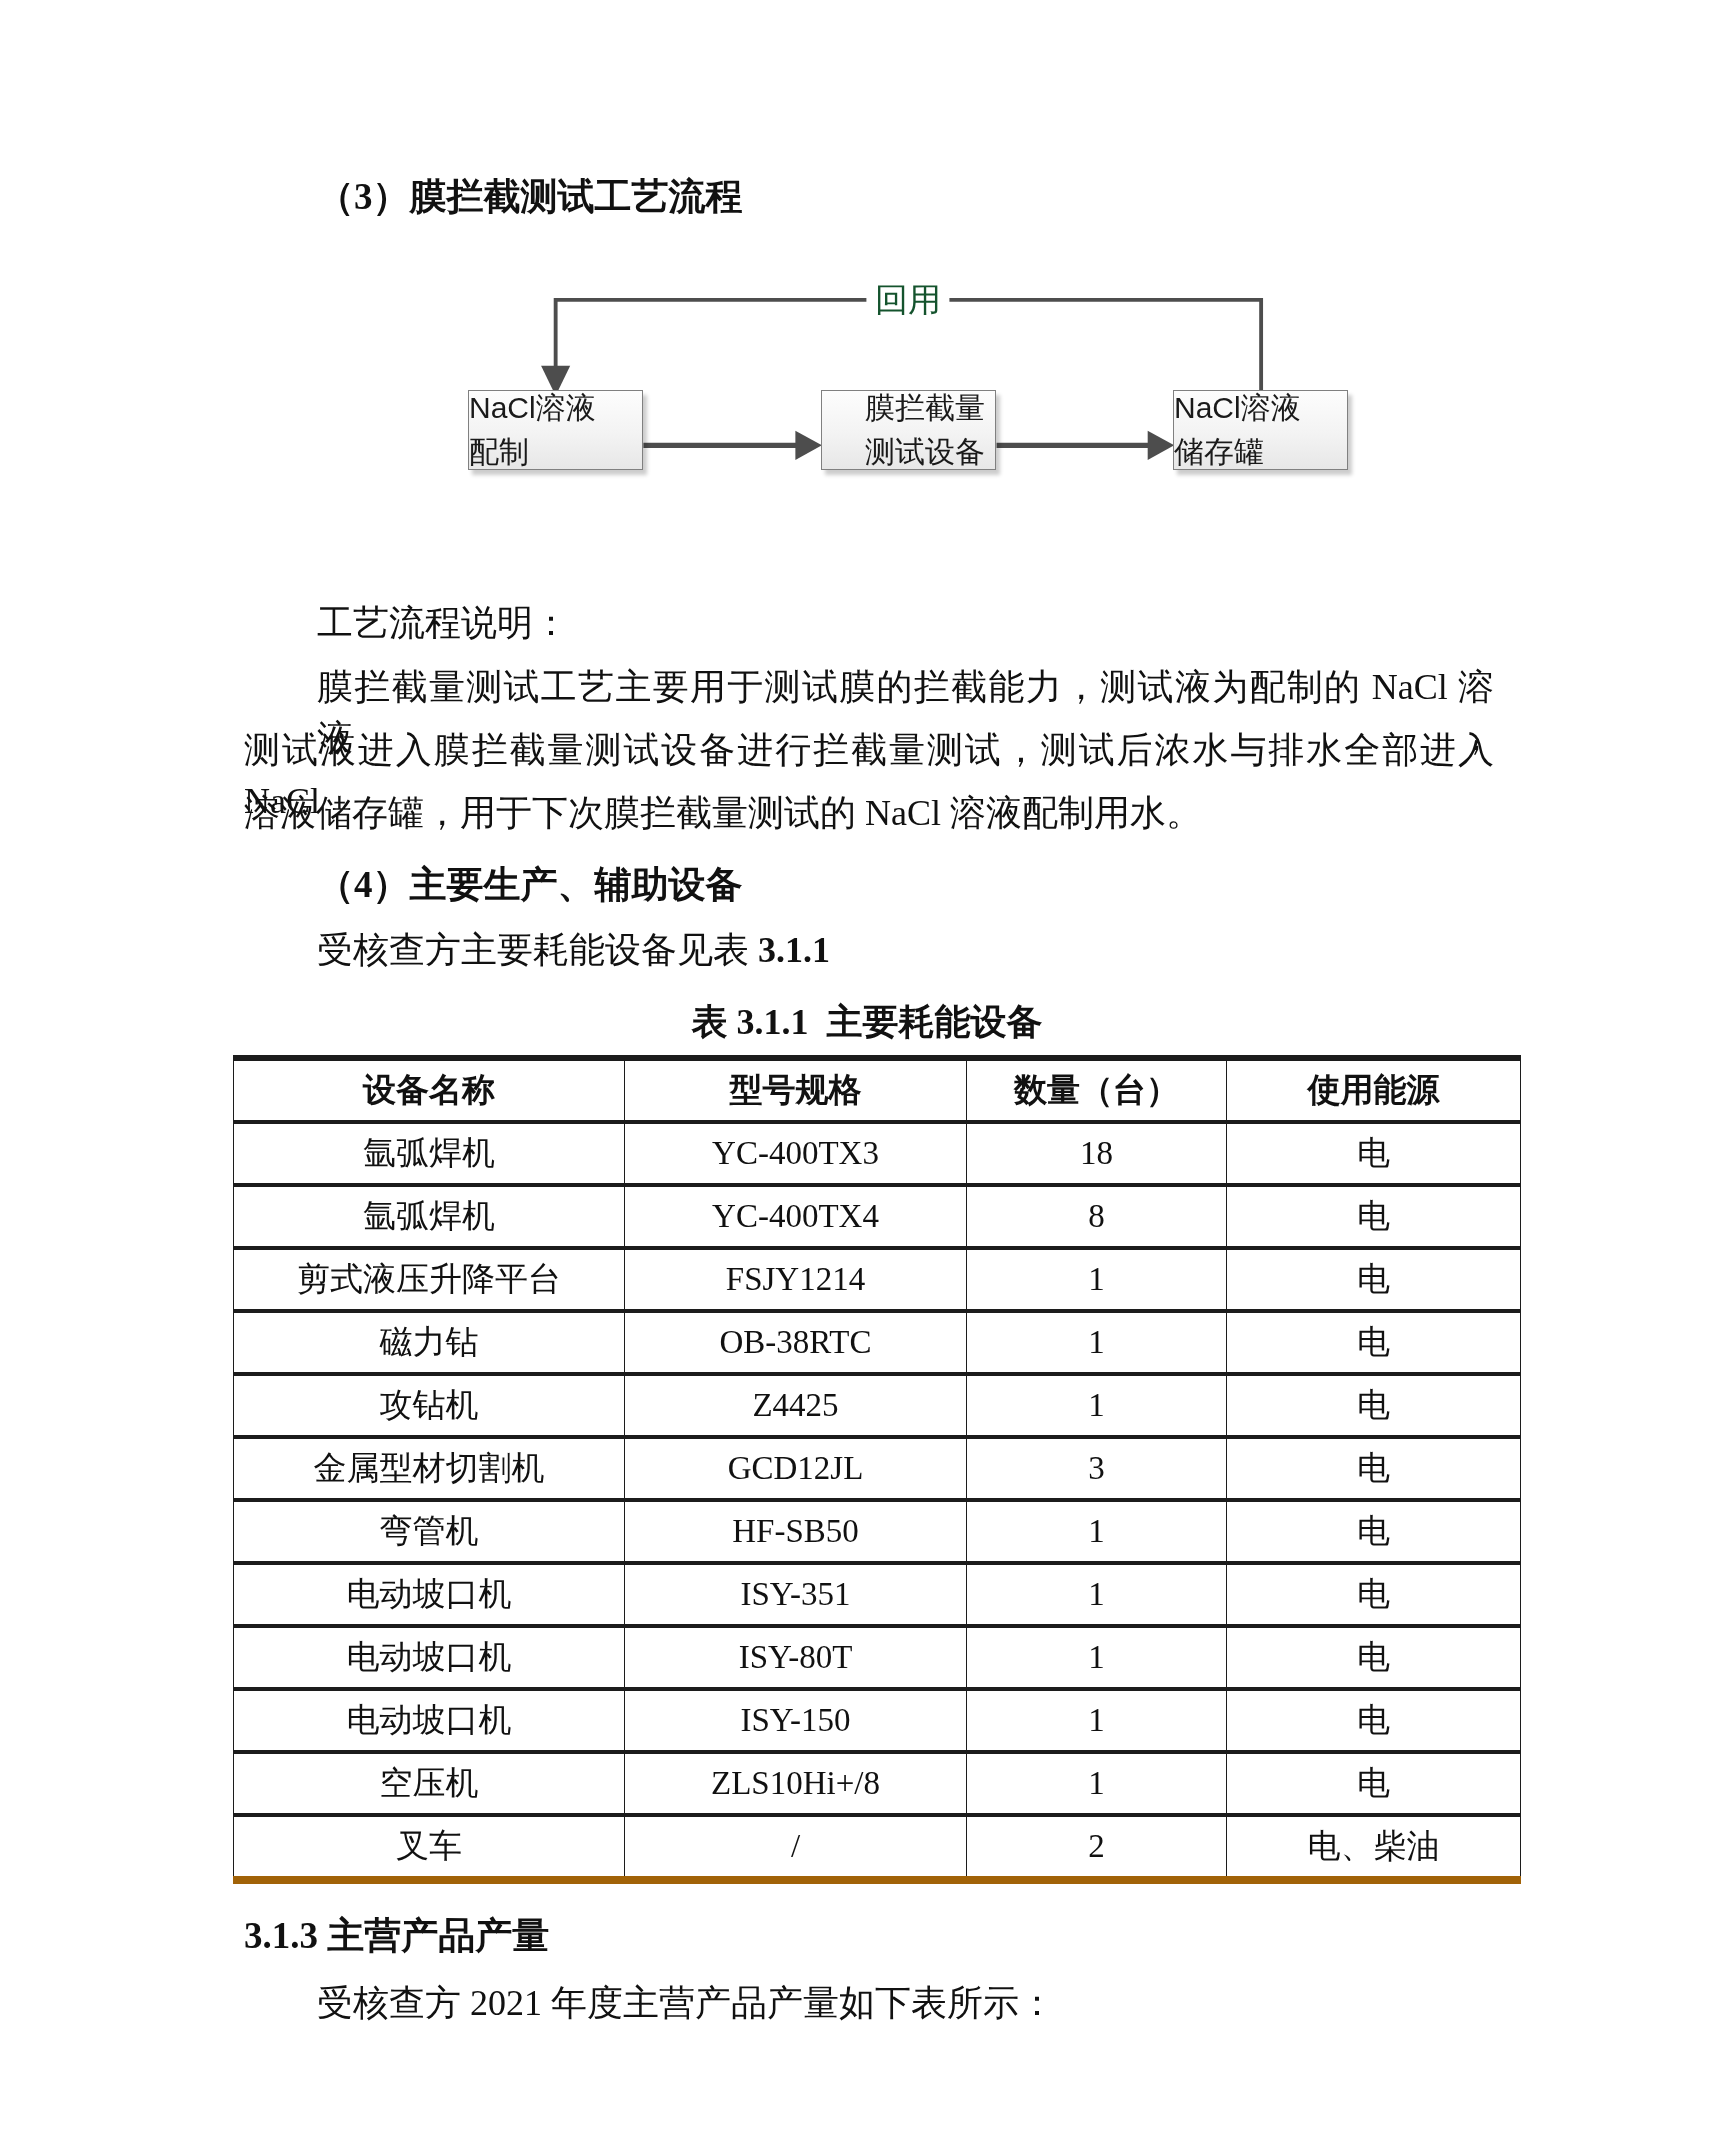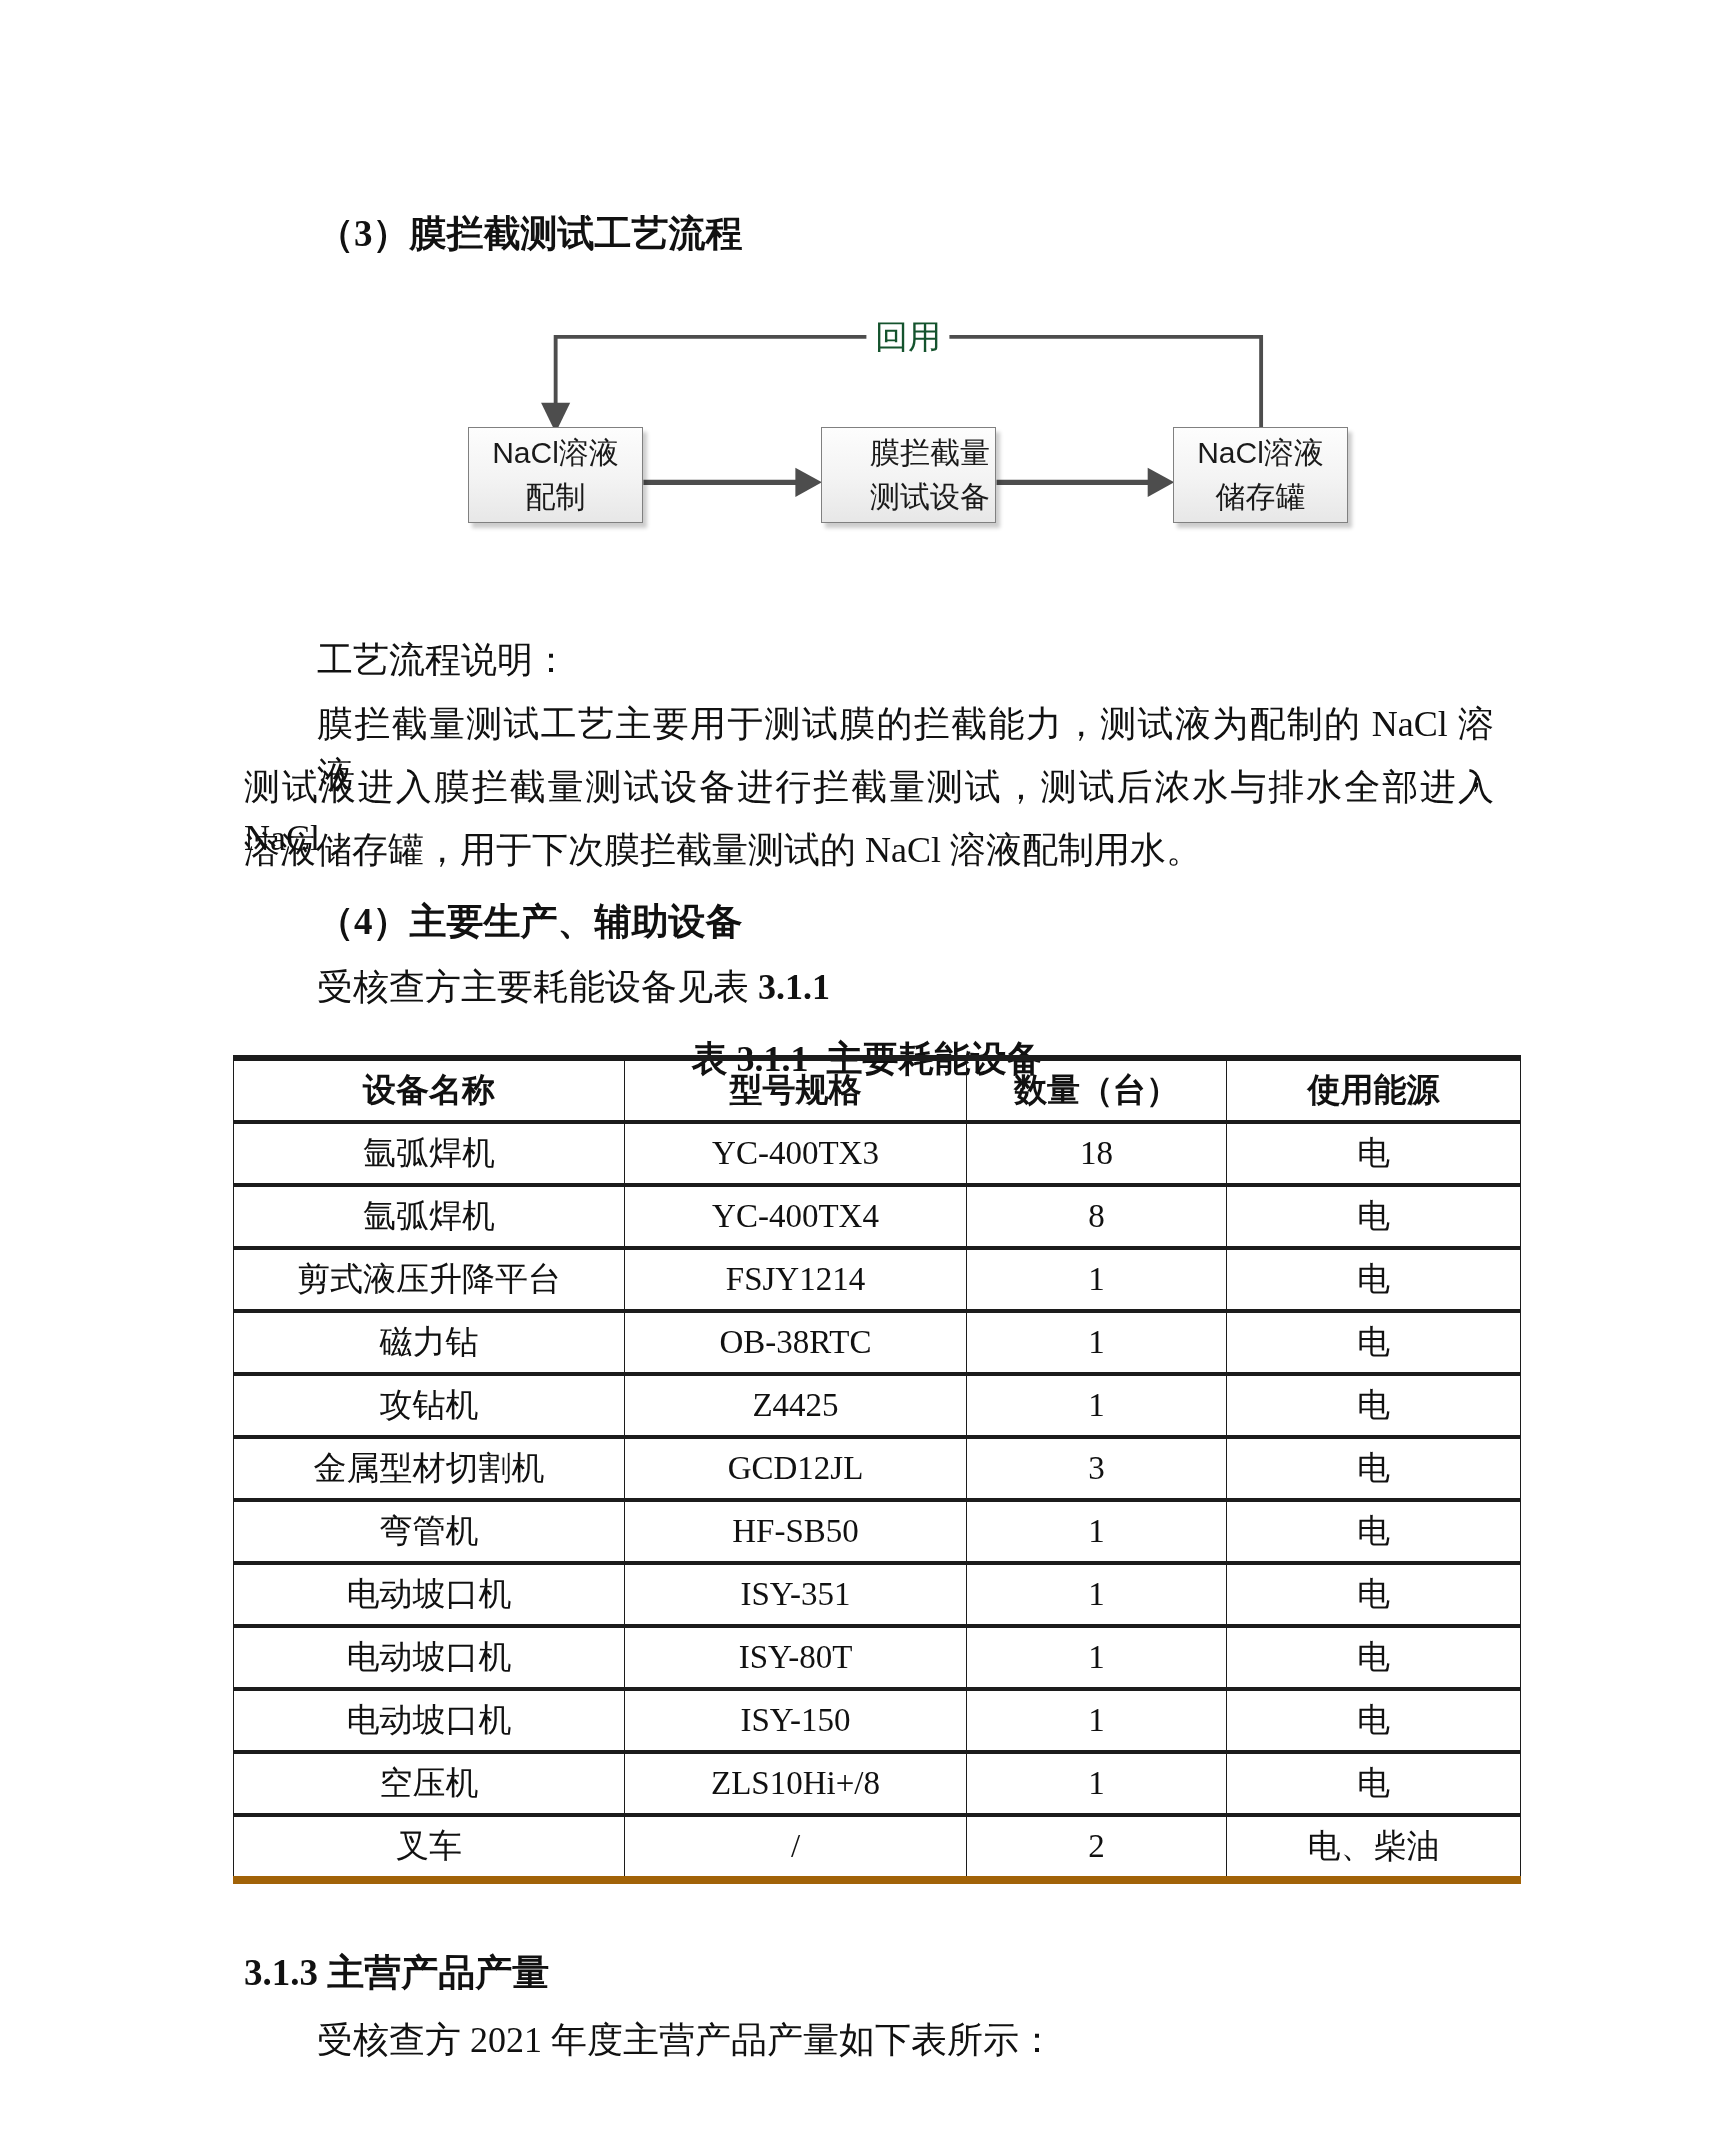--- a/index.html
+++ b/index.html
@@ -1,40 +1,40 @@
 <!DOCTYPE html>
 <html style="font-size:6.8px"><head>
 <meta charset="utf-8">
 <style>
   html,body { margin:0; padding:0; background:#9a9a9a; }
   .page {
     position:relative; width:1734px; height:2452px; background:#ffffff;
     font-family:"Liberation Serif","DejaVu Serif",serif; color:#111111;
     overflow:hidden; margin:0 auto;
   }
-  .abs { position:absolute;margin-top:37px; }
+  .abs { position:absolute; }
   .bold { font-weight:bold; }
   .pre { white-space:pre-wrap; }
 
   
   .h-sub { left:317px; font-size:37px; font-weight:bold; line-height:47px; }
   .para-line { left:244px; width:1250px; font-size:36px; line-height:51px; }
   .just { text-align:justify; text-align-last:justify; }
   .indent2 { padding-left:73px; width:1177px; }
   .center-line { left:0; width:100%; text-align:center; }
 
   
   .flowchart { left:244px; top:274px; width:1250px; height:240px; }
   .fc-svg { position:absolute; left:0; top:0; width:100%; height:100%; }
   .fc-box {
-    position:absolute; top:116px; width:175px; height:96px;
+    position:absolute; top:116px; width:175px; height:80px;
     border:1.3px solid #808080;
     background:linear-gradient(180deg,#fdfdfd 0%,#f3f3f3 55%,#e7e7e7 100%);
     box-shadow:3.9px 4.7px 3.9px rgba(0,0,0,0.20);
-    display:flex; flex-direction:column; align-items:center; justify-content:center;
+    display:flex; flex-direction:column; align-items:flex-start; justify-content:center;
     font-family:"Liberation Sans","DejaVu Sans",sans-serif;
     font-size:30px; line-height:44px; text-align:center; color:#1a1a1a;
     box-sizing:border-box;
   }
   .fc-box-1 { left:224px; } .fc-box-2 { left:577px;padding-left:43px; } .fc-box-3 { left:929px; }
   .fc-label {
     position:absolute; left:664px; top:26px; transform:translate(-50%,-50%);
     background:#ffffff; padding:0.9px 8.6px;
     font-family:"Liberation Sans","DejaVu Sans",sans-serif; font-size:33px; color:#14532d;
   }

